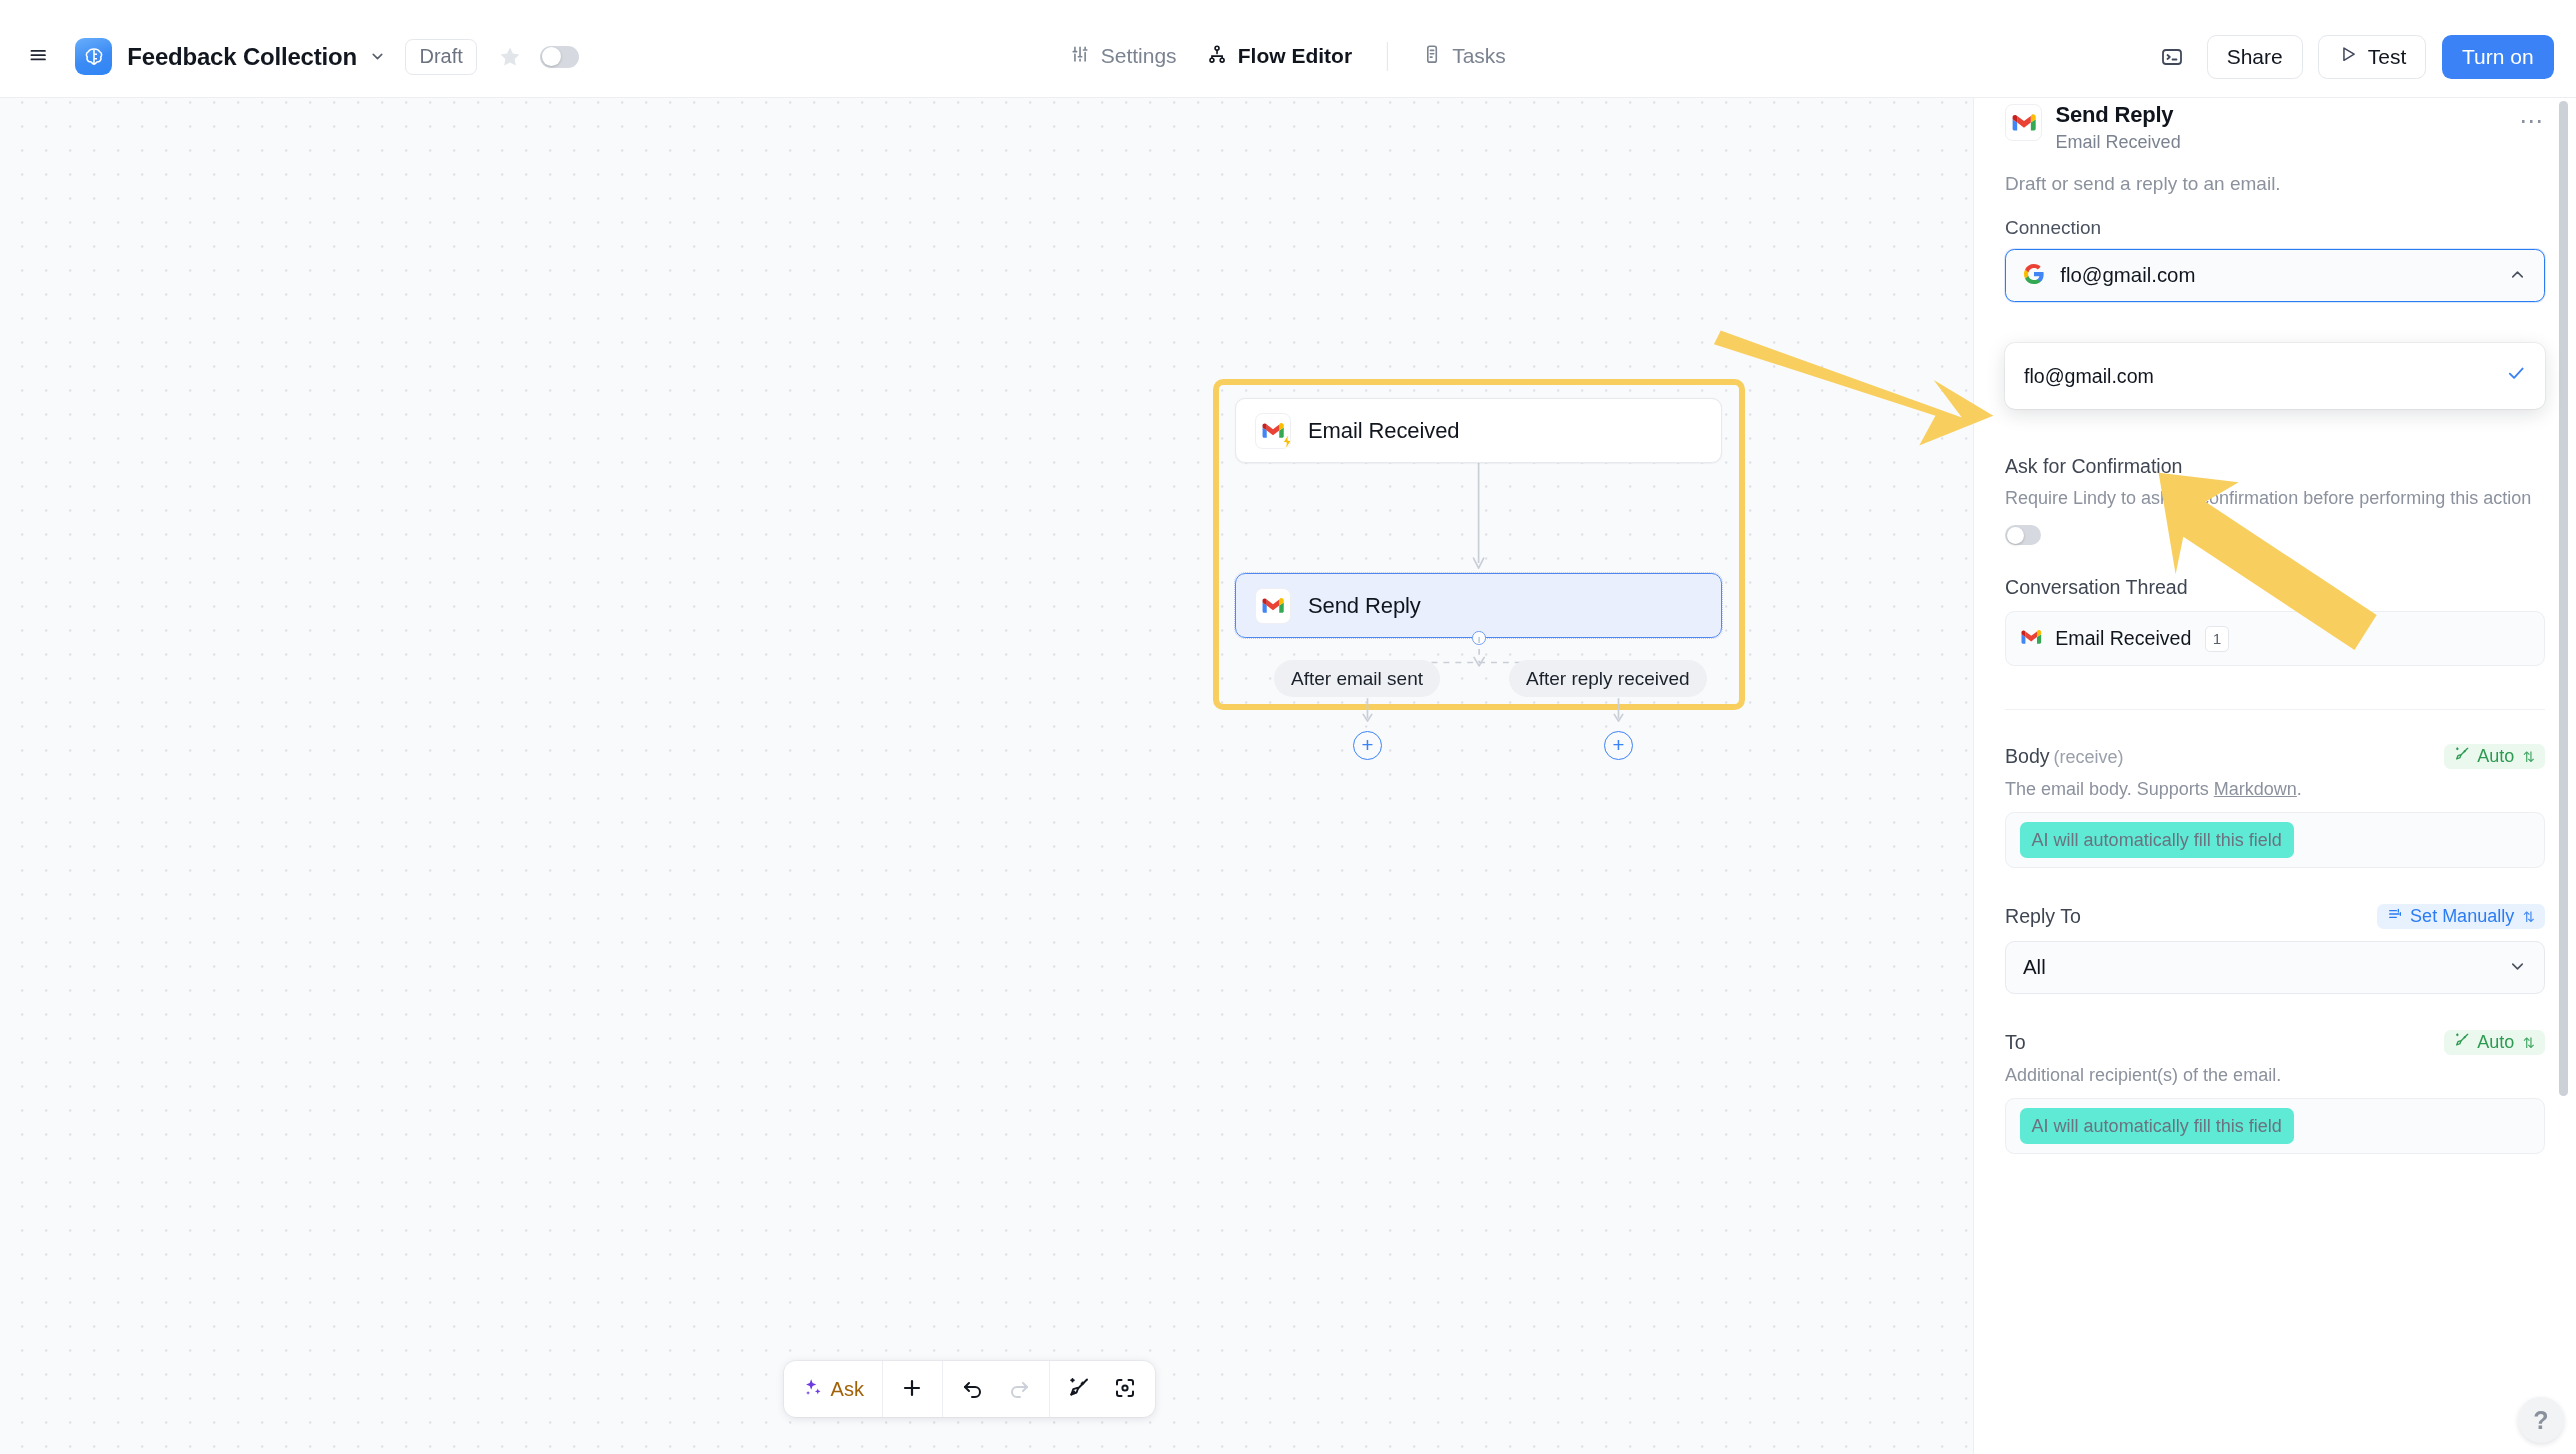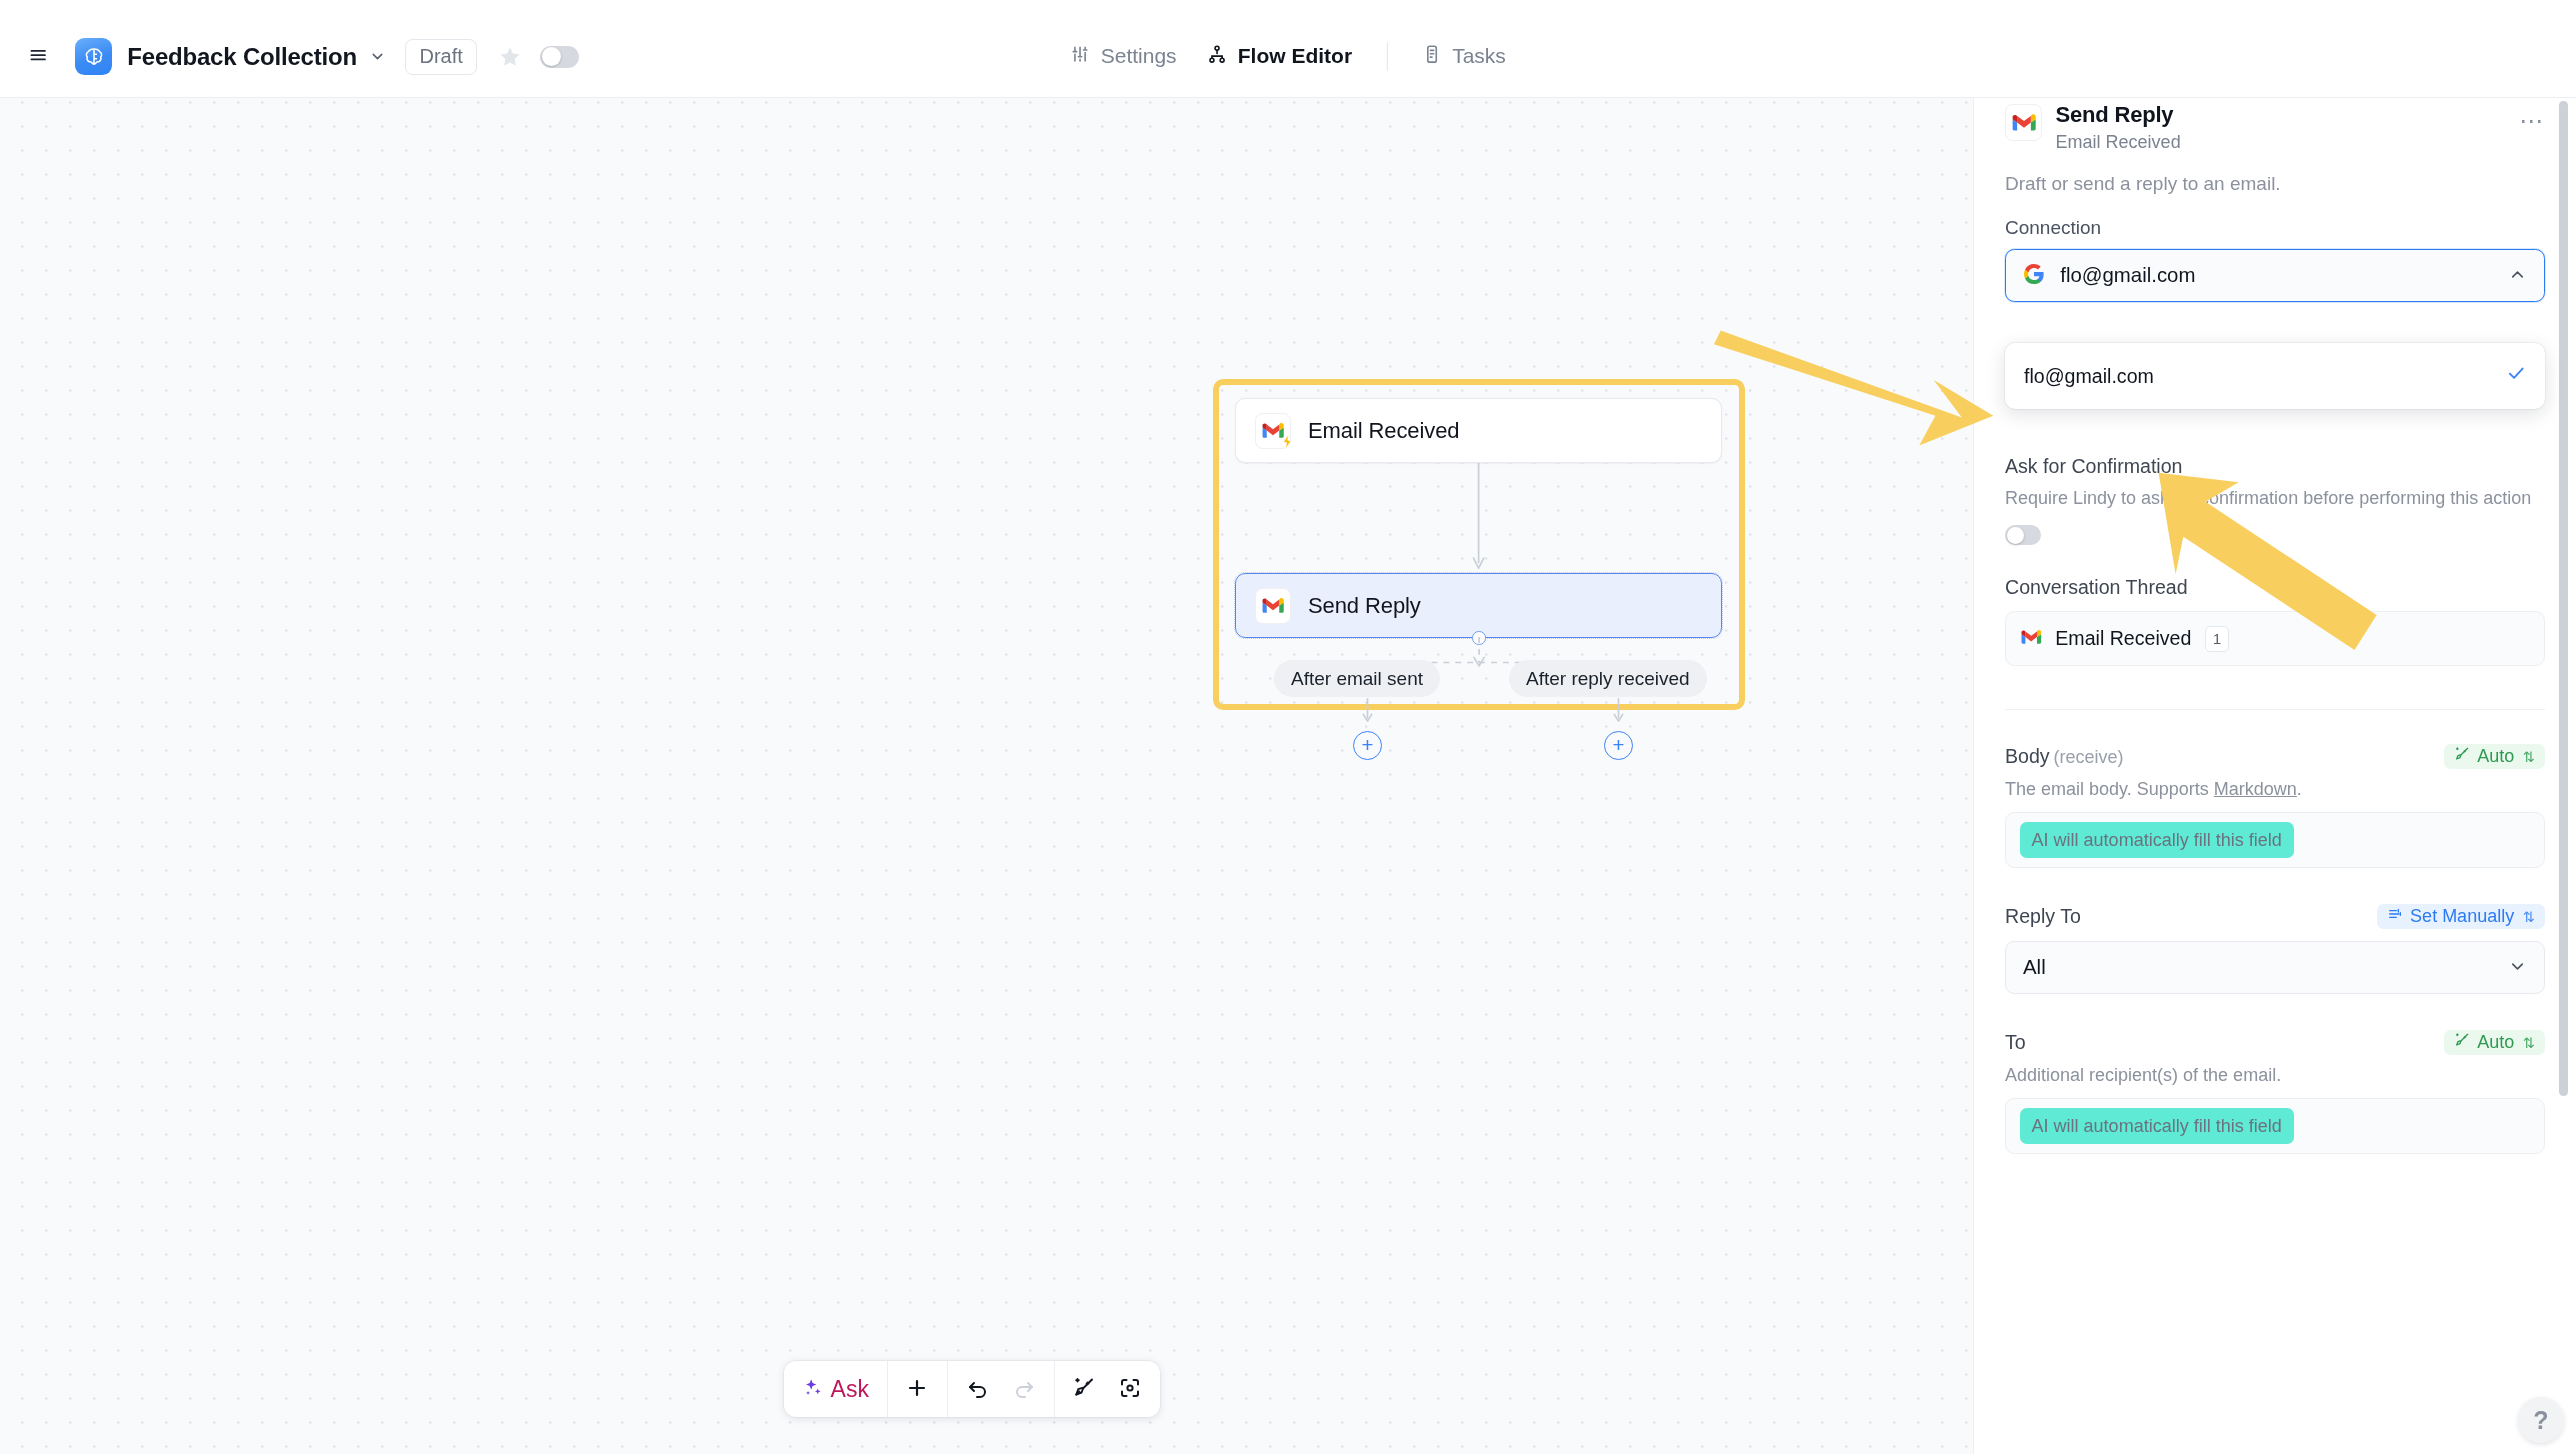--- a/index.html
+++ b/index.html
@@ -145,21 +145,21 @@
     box-shadow: 0 1.7px 8.5px rgba(16,24,40,.10), 0 0 0 0.9px rgba(16,24,40,.04);
     display: flex; align-items: center;
   }
   .bt-group { display: flex; align-items: center; height: 100%; padding: 0 6.8px; }
   .bt-div { width: 0.9px; height: 100%; background: #eceef1; }
   .bt-btn {
     height: 43px; min-width: 44px; padding: 0 11px; border-radius: 7.7px;
     display: flex; align-items: center; justify-content: center; gap: 6.8px;
     cursor: pointer; color: #11161f;
   }
-  .ask-label { font-size: 23px; color: #be185d; font-weight: 500; }
+  .ask-label { font-size: 20px; color: #a16207; font-weight: 500; }
 
   
   .panel {
     position: absolute; top: 82px; right: 0; width: 603px; height: 1373px;
     background: #fff; border-left: 0.9px solid #eceef1; overflow: hidden;
   }
   .panel-inner { position: absolute; inset: 0; padding: 0 31px; }
 
   .ph-row { display: flex; align-items: flex-start; padding-top: 20.4px; }
   .ph-tile {
@@ -339,20 +339,43 @@
         <span>
           <svg width="20.4" height="20.4" viewBox="0 0 24 24" fill="none" stroke="#7b8391" stroke-width="1.9" stroke-linecap="round">
             <rect x="7" y="2.6" width="10" height="18.8" rx="2.4"></rect>
             <path d="M10 7.5h4M10 11.5h4M10 15.5h2"></path>
           </svg>
         </span>
         <span>Tasks</span>
       </div>
     </div>
 
+    <div class="tb-right">
+      <div class="term-icon">
+        <svg width="24" height="24" viewBox="0 0 24 24" fill="none" stroke="#41485a" stroke-width="1.8" stroke-linecap="round" stroke-linejoin="round">
+          <rect x="3" y="5" width="18" height="14" rx="3"></rect>
+          <path d="M7.5 10l2.3 2-2.3 2M12.5 14.5h4"></path>
+        </svg>
+      </div>
+
+      <div class="ghost-btn">
+        <span>Share</span>
+      </div>
+
+      <div class="ghost-btn">
+        <span>
+          <svg width="20.4" height="20.4" viewBox="0 0 24 24" fill="none" stroke="#41485a" stroke-width="1.8" stroke-linejoin="round">
+              <path d="M7 4.8l12 7.2-12 7.2z"></path>
+            </svg>
+        </span>
+        <span>Test</span>
+      </div>
+
+      <button class="primary-btn">Turn on</button>
+    </div>
   </div>
 
   <div class="canvas">
 
     <div class="hl-frame"></div>
 
     <svg style="position:absolute;left:1465px;top:381px;" width="34" height="112" viewBox="0 0 40 132">
       <path d="M16 0 V118" stroke="#c9ced7" stroke-width="2" fill="none"></path>
       <path d="M10 112 L16 124 L22 112" stroke="#c9ced7" stroke-width="2" fill="none" stroke-linecap="round" stroke-linejoin="round"></path>
     </svg>

